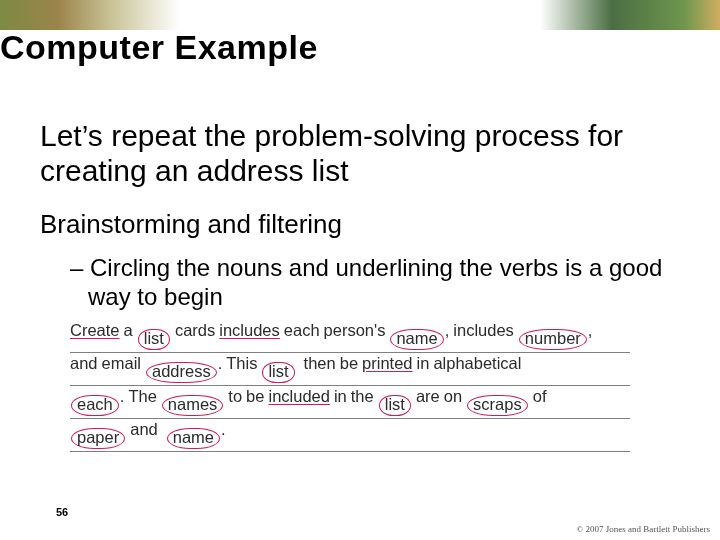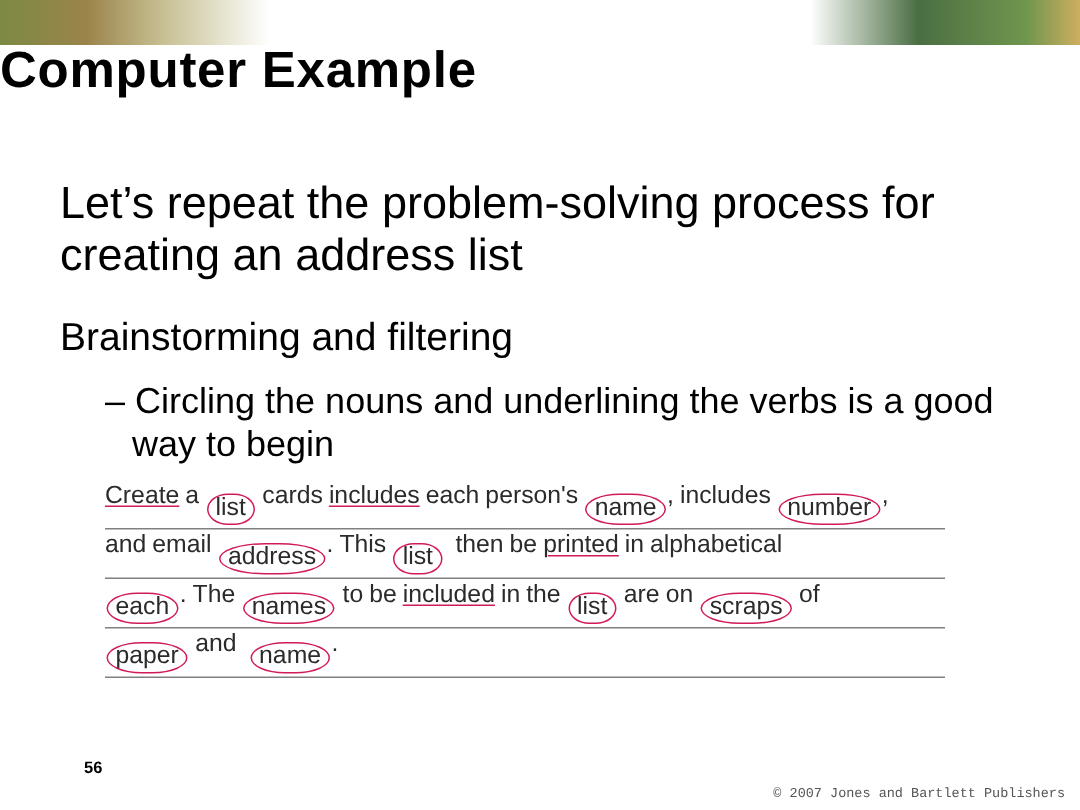--- a/index.html
+++ b/index.html
@@ -89,21 +89,21 @@
     left: 56px;
     font-size: 11px;
     font-weight: bold;
   }
   .copyright {
     position: absolute;
     bottom: 6px;
     right: 10px;
     font-size: 9px;
     color: #555;
-    font-family: Liberation Mono, monospace;
+    font-family: Liberation Serif, serif;
   }
   .sp { display:inline-block; width:4px; }
 </style>
 </head>
 <body>
 
 <div class="banner"></div>
 
 <div class="title">Computer Example</div>
 

